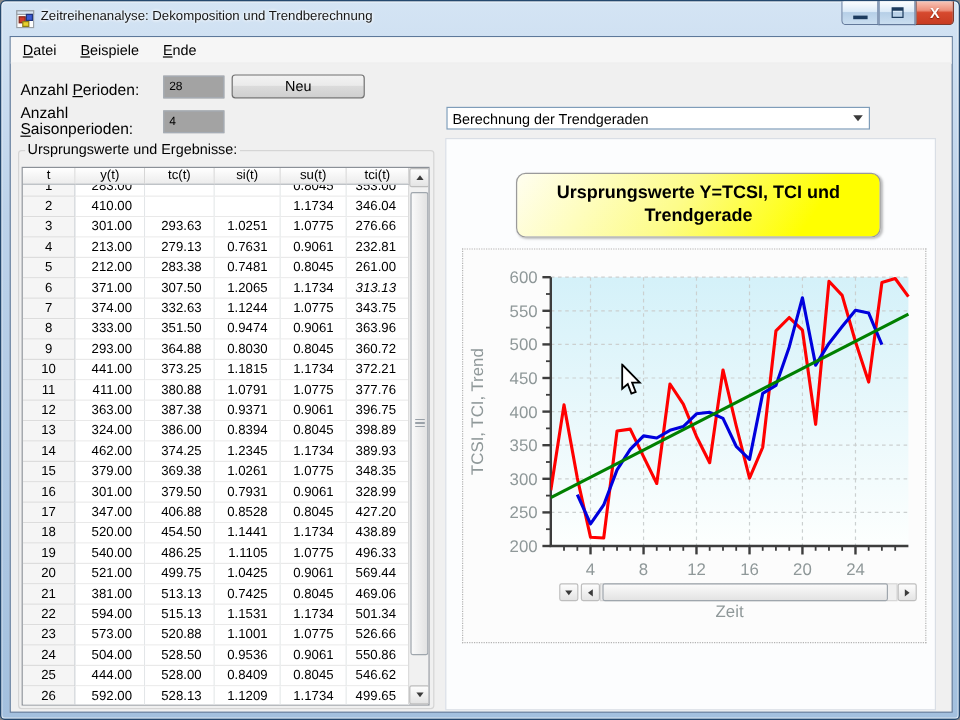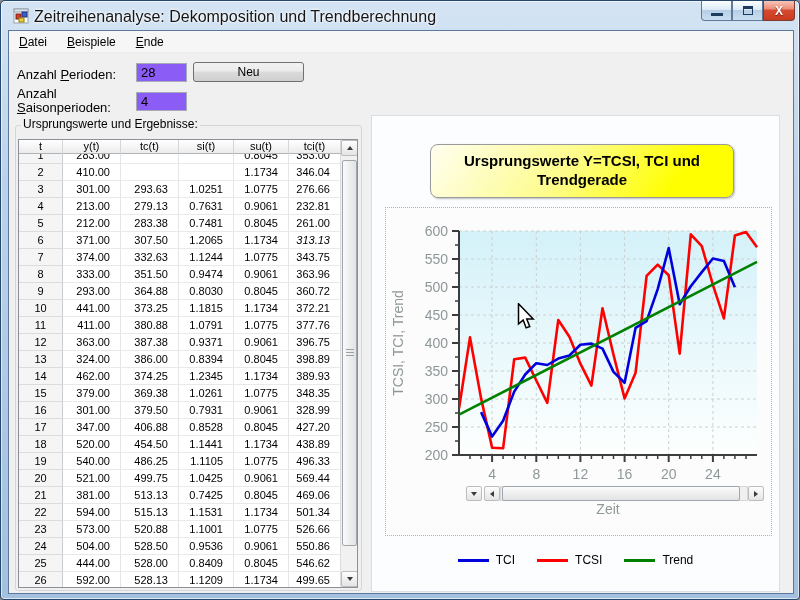--- a/index.html
+++ b/index.html
@@ -3,42 +3,42 @@
 <meta charset="utf-8">
 <style>
   * { margin:0; padding:0; box-sizing:border-box; }
   html,body { width:800px; height:600px; overflow:hidden; background:#888;
               font-family:"Liberation Sans", sans-serif; }
   .win { position:absolute; inset:0; border:1px solid #24486e; border-radius:5px 5px 4px 4px;
          background:linear-gradient(to bottom,#d4e4f4 0%,#bcd2ea 30%,#a3c0de 100%);
          box-shadow:inset 0 0 0 1px rgba(255,255,255,.6); }
   .titlebar { position:absolute; left:0; top:0; right:0; height:29px; }
   .app-icon { position:absolute; left:12px; top:7px; width:16px; height:16px; }
-  .title-text { position:absolute; left:33px; top:7px; font-size:16px; color:#151515;
+  .title-text { position:absolute; left:33px; top:7px; font-size:11px; color:#151515;
                 text-shadow:0 0 3px #fff, 0 0 3px #fff; white-space:nowrap; }
   .capbtns { position:absolute; right:4px; top:0; display:flex; }
   .capbtn { width:31px; height:20px; border:1px solid #63799a; border-top:none;
             display:flex; align-items:center; justify-content:center;
             background:linear-gradient(to bottom,#fdfeff 0%,#dcebf8 45%,#b6cfe7 50%,#cadef0 100%); }
   .capbtn.min { border-radius:0 0 0 4px; }
   .capbtn.close { border-radius:0 0 4px 0; border-color:#7e3a2d;
             background:linear-gradient(to bottom,#f7c5b8 0%,#ec8f7a 40%,#d6492e 50%,#c83c22 100%);
             color:#fff; font-size:12px; font-weight:bold; text-shadow:0 1px 1px #7a1d0c; width:32px;}
   .glyph-min { width:12px; height:3px; background:#1c3b5e; margin-top:8px; }
   .glyph-max { width:10px; height:9px; border:1px solid #1c3b5e; border-top:3px solid #1c3b5e; background:transparent; }
 
   .client { position:absolute; left:7px; top:29px; width:786px; height:564px;
             background:#f0f0f0; border:1px solid #5d789a; }
 
   .menubar { position:absolute; left:0; top:0; width:784px; height:22px; background:#f6f6f6;
              display:flex; align-items:stretch; border-bottom:1px solid #ededed; }
   .menu-item { padding:4px 10px 0 10px; font-size:12px; color:#000; }
 
   .lbl { position:absolute; font-size:13px; color:#000; }
-  .txtbox { position:absolute; background:#8b5cf6; border:1px solid #a5acb5; font-size:13px;
+  .txtbox { position:absolute; background:#a3a3a3; border:1px solid #a5acb5; font-size:10px;
             padding:1px 4px; color:#000; font-family:"Liberation Sans",sans-serif; }
   .btn { position:absolute; font-size:12px; color:#000; 
          border:1px solid #707070; border-radius:3px;
          background:linear-gradient(to bottom,#f2f2f2 0%,#ebebeb 45%,#dbdbdb 50%,#cfcfcf 100%);
          display:flex; align-items:center; justify-content:center; }
   .combo { position:absolute; background:#fff; border:1px solid #7f9db9; font-size:12px;
            display:flex; align-items:center; padding-left:4px; color:#000; }
   .combo-arrow { position:absolute; right:1px; top:1px; bottom:1px; width:16px;
                  display:flex; align-items:center; justify-content:center; background:#fff; }
   .tri-dn { width:0; height:0; border-left:4px solid transparent; border-right:4px solid transparent;
@@ -141,20 +141,26 @@
         <div class="menu-item"><u>E</u>nde</div>
       </div>
 
     <div class="lbl" style="left:8px; top:36px;">Anzahl <u>P</u>erioden:</div>
     <input class="txtbox" style="left: 127px; top: 32px; width: 51px; height: 19px;" value="28">
     <div class="btn" style="left:184px; top:31px; width:111px; height:20px;">Neu</div>
 
     <div class="lbl" style="left:8px; top:56px; width:118px; line-height:14px;">Anzahl <u>S</u>aisonperioden:</div>
     <input class="txtbox" style="left: 127px; top: 61px; width: 51px; height: 19px;" value="4">
 
+    <div class="combo" style="left:363px; top:58px; width:353px; height:19px;">
+      <span>Berechnung der Trendgeraden</span>
+      <span class="combo-arrow">
+          <span class="tri-dn"></span>
+        </span>
+    </div>
 
     <div class="groupbox"></div>
     <div class="group-label">Ursprungswerte und Ergebnisse:</div>
 
     <div class="grid">
       <div class="grid-header">
           <div class="hcell" style="width: 44px;">t</div>
           <div class="hcell" style="width: 58px;">y(t)</div>
           <div class="hcell" style="width: 58px;">tc(t)</div>
           <div class="hcell" style="width: 55px;">si(t)</div>
@@ -489,33 +495,19 @@
           </div>
         <div class="hscroll-part htrack" style="left:114px; width:248px;"></div>
         <div class="hthumb" style="left:116px; width:238px;"></div>
         <div class="hscroll-part sbtn" style="left:362px; width:16px;">
             <span class="tri-rt-s"></span>
           </div>
 
         <div class="xlab">Zeit</div>
       </div>
 
-      <div class="legend">
-          <div class="legend-item">
-            <span class="legend-line" style="background: rgb(0, 0, 221);"></span>
-            <span class="legend-text">TCI</span>
-          </div>
-          <div class="legend-item">
-            <span class="legend-line" style="background: rgb(255, 0, 0);"></span>
-            <span class="legend-text">TCSI</span>
-          </div>
-          <div class="legend-item">
-            <span class="legend-line" style="background: rgb(0, 128, 0);"></span>
-            <span class="legend-text">Trend</span>
-          </div>
-        </div>
     </div>
 
     <svg class="cursor" width="18" height="27" viewBox="0 0 12 18">
       <path d="M1 0.5 L1 14 L4.1 11.4 L6.1 16.6 L8.5 15.7 L6.5 10.6 L10.8 10.6 Z" fill="#ffffff" stroke="#000000" stroke-width="1"></path>
     </svg>
   </div>
 </div>
 
 </body></html>

